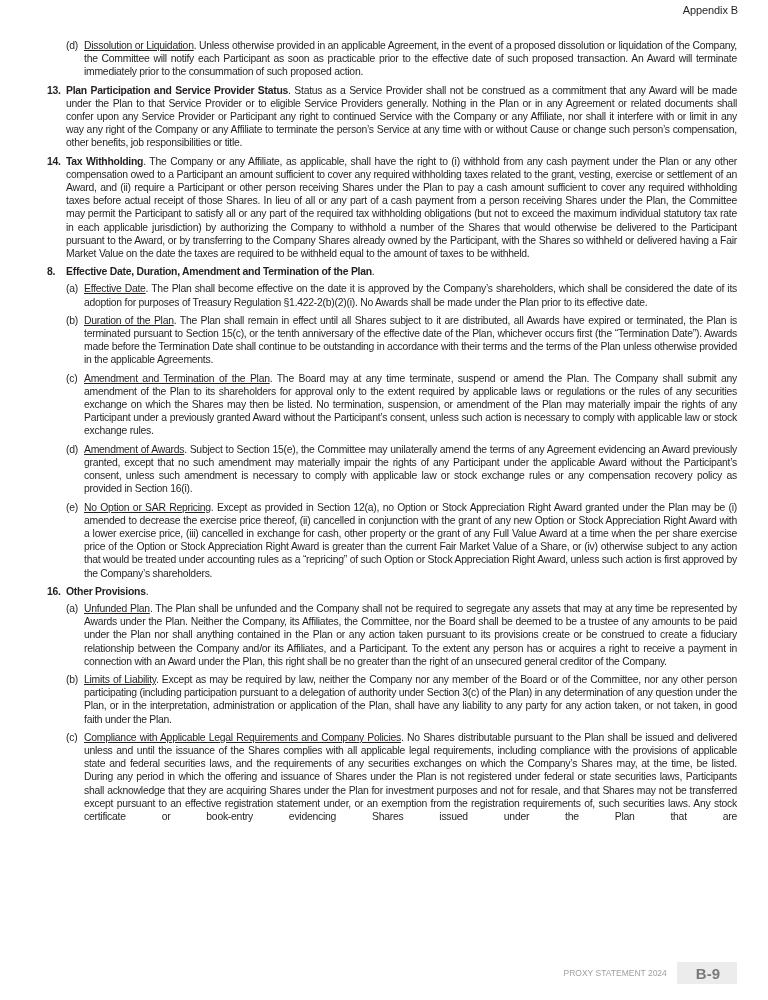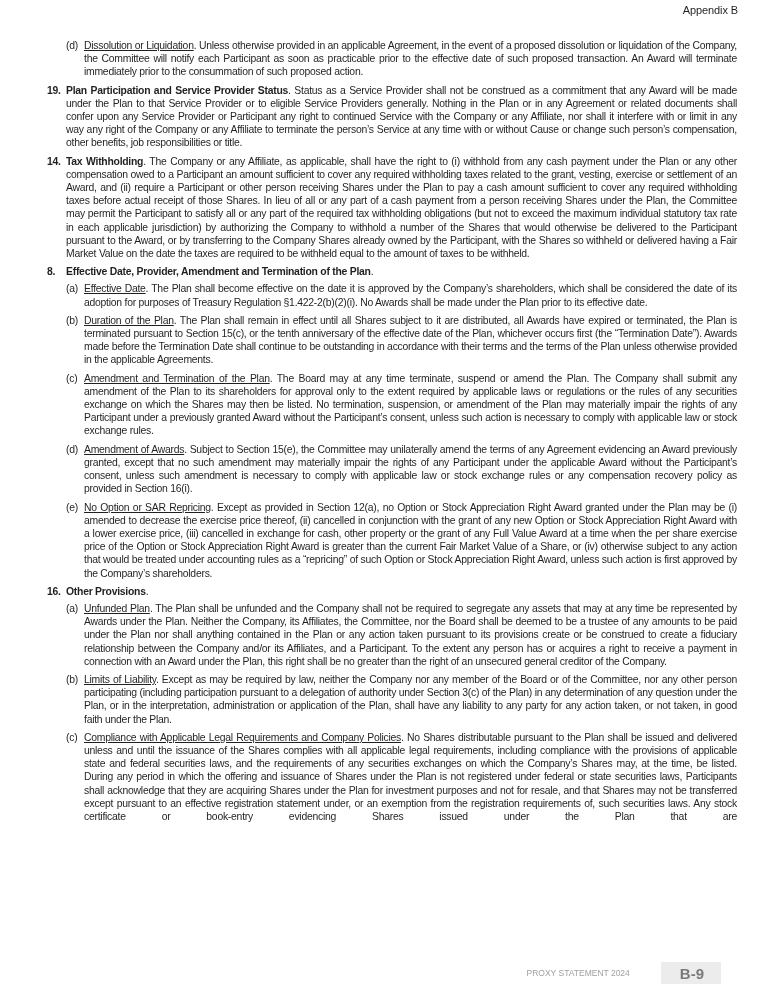--- a/index.html
+++ b/index.html
@@ -8,50 +8,50 @@
   .header { position: absolute; top: 4px; right: 30px; font-size: 11px; letter-spacing: -0.1px; text-align: center; }
   .content { position: absolute; top: 39px; left: 47px; width: 690px;
              font-size: 10.4px; line-height: 13.2px; letter-spacing: -0.25px; }
   .sec { position: relative; padding-left: 19px; text-align: justify; margin-bottom: 5px; }
   .sec .num { position: absolute; left: 0; top: 0; font-weight: bold; }
   .sub { position: relative; padding-left: 37px; margin-left: -19px; text-align: justify; margin-bottom: 5px; }
   .sub .lbl { position: absolute; left: 19px; top: 0; }
   .sec-title { font-weight: bold; }
   .sub-title { text-decoration: underline; }
   .sec.heading-only { margin-bottom: 4px; }
-  .footer { position: absolute; right: 47px; bottom: 16px; display: flex; align-items: center; gap: 21px; }
+  .footer { position: absolute; right: 31px; bottom: 16px; display: flex; align-items: center; }
   .footer .ps { font-size: 8.5px; color: #a0a0a0; margin-right: 10px; letter-spacing: 0; }
   .footer .pg { background: #ececec; color: #7a7a7a; font-weight: bold; font-size: 15px;
                 padding: 3px 17px 2px 19px; }
 </style>
 </head>
 <body>
 
 <div class="header">Appendix B</div>
 
 <div class="content">
 
   <div class="sub" style="margin-left:0;padding-left:37px;">
     <span class="lbl">(d)</span>
     <span class="sub-title">Dissolution or Liquidation</span><span>. Unless otherwise provided in an applicable Agreement, in the event of a proposed dissolution or liquidation of the Company, the Committee will notify each Participant as soon as practicable prior to the effective date of such proposed transaction. An Award will terminate immediately prior to the consummation of such proposed action.</span>
   </div>
 
   <div class="sec">
-    <span class="num">19.</span>
+    <span class="num">13.</span>
     <span class="sec-title">Plan Participation and Service Provider Status</span><span>. Status as a Service Provider shall not be construed as a commitment that any Award will be made under the Plan to that Service Provider or to eligible Service Providers generally. Nothing in the Plan or in any Agreement or related documents shall confer upon any Service Provider or Participant any right to continued Service with the Company or any Affiliate, nor shall it interfere with or limit in any way any right of the Company or any Affiliate to terminate the person’s Service at any time with or without Cause or change such person’s compensation, other benefits, job responsibilities or title.</span>
   </div>
 
   <div class="sec">
     <span class="num">14.</span>
     <span class="sec-title">Tax Withholding</span><span>. The Company or any Affiliate, as applicable, shall have the right to (i) withhold from any cash payment under the Plan or any other compensation owed to a Participant an amount sufficient to cover any required withholding taxes related to the grant, vesting, exercise or settlement of an Award, and (ii) require a Participant or other person receiving Shares under the Plan to pay a cash amount sufficient to cover any required withholding taxes before actual receipt of those Shares. In lieu of all or any part of a cash payment from a person receiving Shares under the Plan, the Committee may permit the Participant to satisfy all or any part of the required tax withholding obligations (but not to exceed the maximum individual statutory tax rate in each applicable jurisdiction) by authorizing the Company to withhold a number of the Shares that would otherwise be delivered to the Participant pursuant to the Award, or by transferring to the Company Shares already owned by the Participant, with the Shares so withheld or delivered having a Fair Market Value on the date the taxes are required to be withheld equal to the amount of taxes to be withheld.</span>
   </div>
 
   <div class="sec heading-only">
     <span class="num">8.</span>
-    <span class="sec-title">Effective Date, Provider, Amendment and Termination of the Plan</span><span>.</span>
+    <span class="sec-title">Effective Date, Duration, Amendment and Termination of the Plan</span><span>.</span>
   </div>
 
   <div class="sub" style="margin-left:0;">
     <span class="lbl">(a)</span>
     <span class="sub-title">Effective Date</span><span>. The Plan shall become effective on the date it is approved by the Company’s shareholders, which shall be considered the date of its adoption for purposes of Treasury Regulation §1.422-2(b)(2)(i). No Awards shall be made under the Plan prior to its effective date.</span>
   </div>
   <div class="sub" style="margin-left:0;">
     <span class="lbl">(b)</span>
     <span class="sub-title">Duration of the Plan</span><span>. The Plan shall remain in effect until all Shares subject to it are distributed, all Awards have expired or terminated, the Plan is terminated pursuant to Section 15(c), or the tenth anniversary of the effective date of the Plan, whichever occurs first (the “Termination Date”). Awards made before the Termination Date shall continue to be outstanding in accordance with their terms and the terms of the Plan unless otherwise provided in the applicable Agreements.</span>
   </div>

